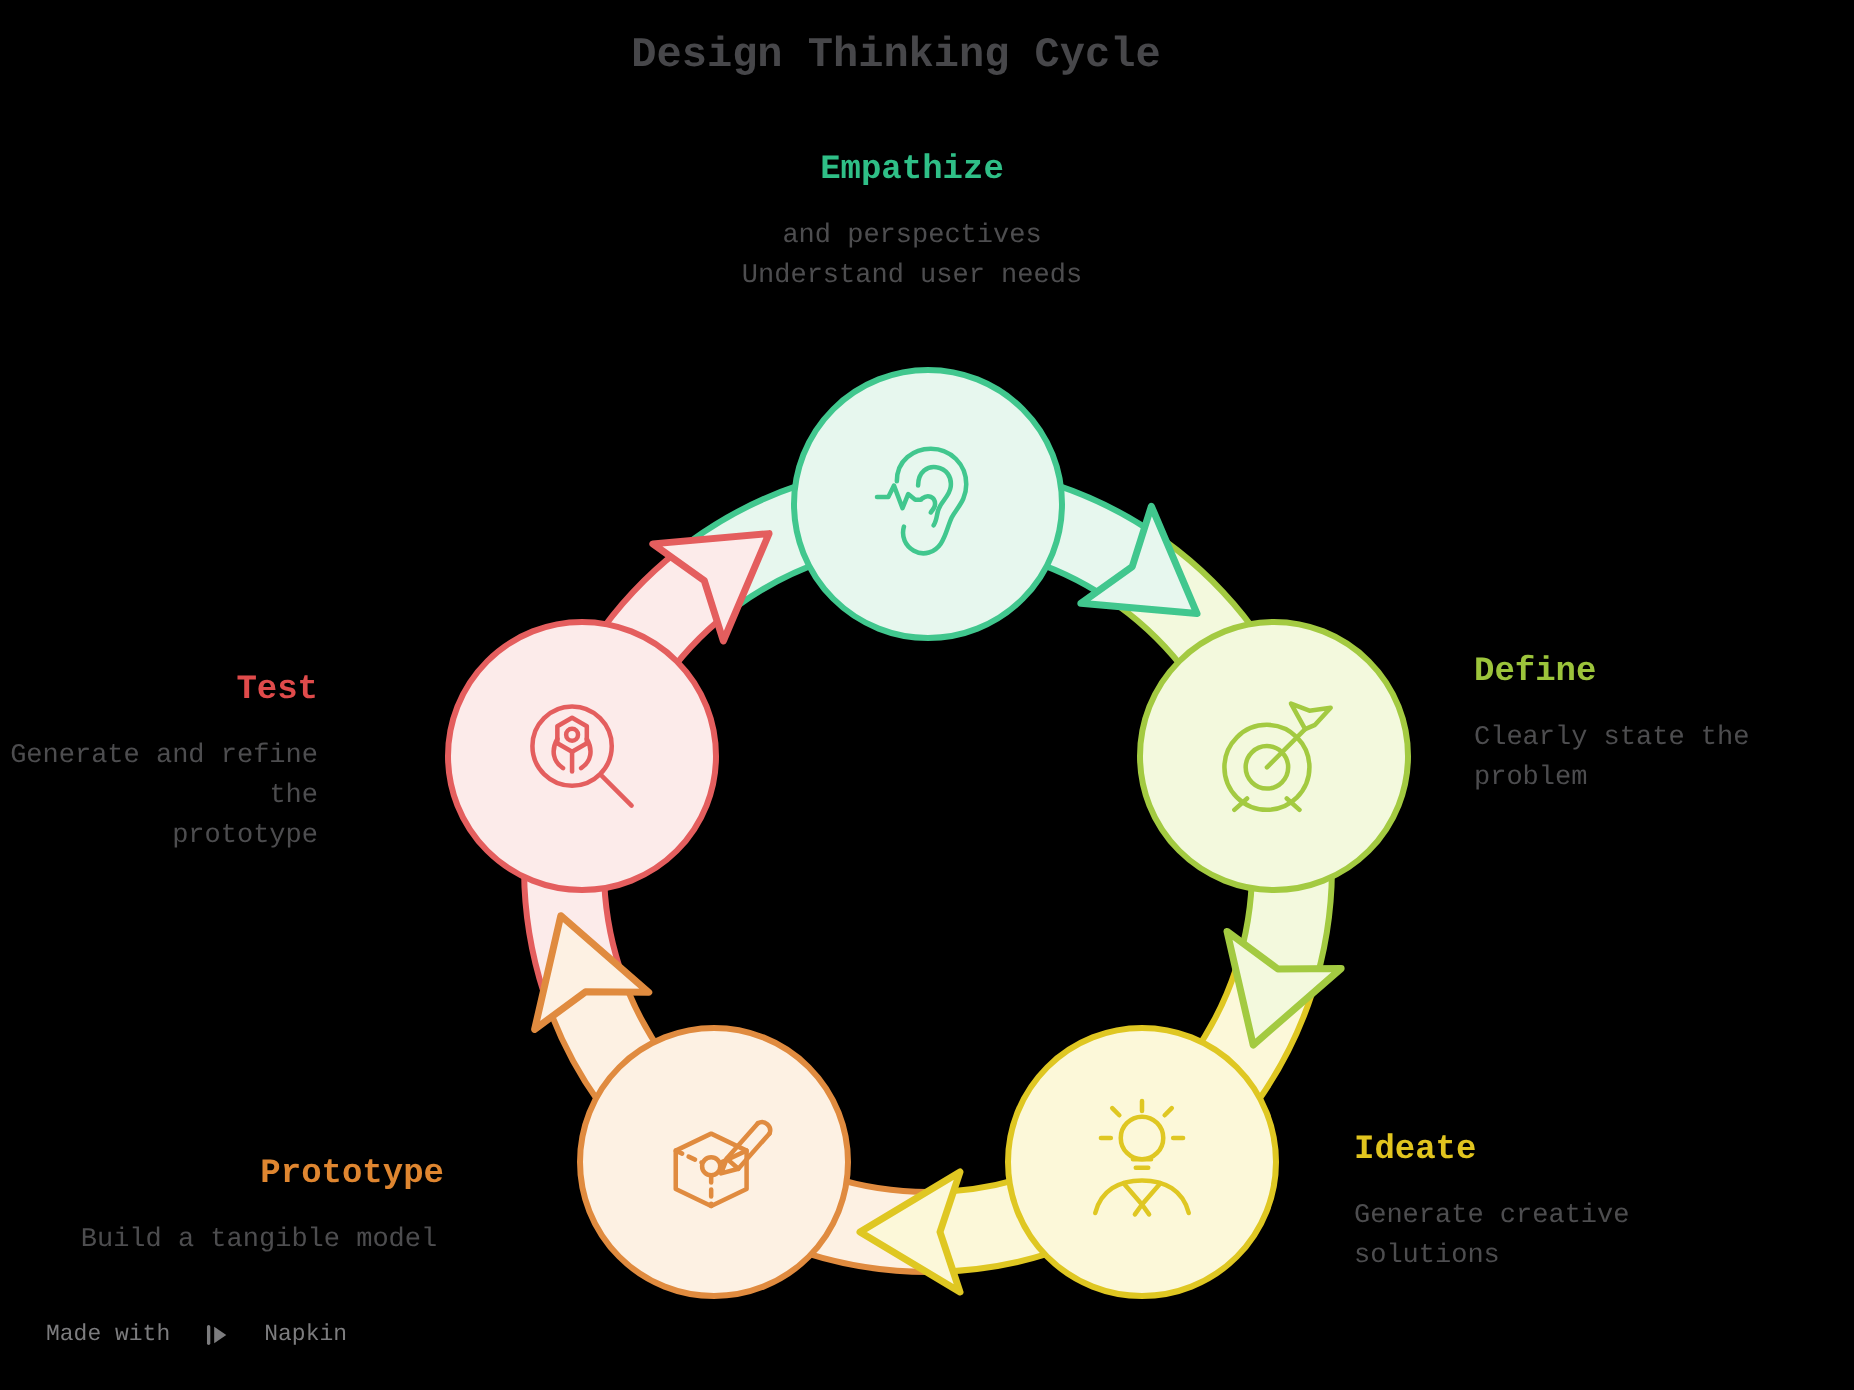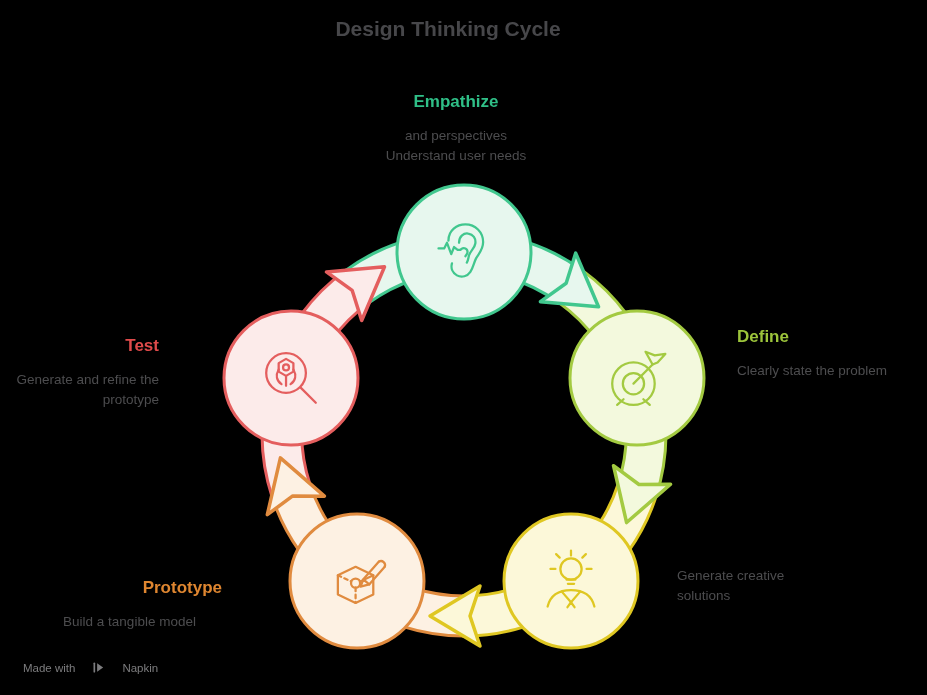--- a/index.html
+++ b/index.html
@@ -1,17 +1,17 @@
 <!DOCTYPE html>
 <html><head>
 <meta charset="utf-8">
 <style>
   html,body{margin:0;padding:0;background:#000;}
   #canvas{position:relative;width:896px;height:695px;overflow:hidden;
-          font-family:Liberation Sans, sans-serif;}
+          font-family:Liberation Mono, monospace;}
   .title{position:absolute;top:17px;left:0;right:0;text-align:center;
          font-size:21px;font-weight:bold;}
   .stage-block{position:absolute;}
   .stage-label{font-size:17px;font-weight:bold;margin-bottom:14px;}
   .stage-desc{font-size:13.5px;line-height:20px;}
   .align-c{text-align:center;}
   .align-r{text-align:right;margin-top:10px;}
   .ring{position:absolute;left:0;top:0;}
   .band{stroke-width:3;}
   .arrowhead{stroke-width:3.5;stroke-linejoin:round;}
@@ -86,36 +86,37 @@
       <circle cx="20.5" cy="20.5" r="14"></circle>
       <path d="M31 31 L41.5 41.5" stroke-width="2.2"></path>
       <path d="M20.5 10.5 L25.7 13.5 V19.5 L20.5 22.5 L15.3 19.5 V13.5 Z"></path>
       <circle cx="20.5" cy="16.5" r="2.1"></circle>
       <path d="M15.3 18 C13 22 13.8 26 17.3 28.3"></path>
       <path d="M25.7 18 C28 22 27.2 26 23.7 28.3"></path>
       <path d="M20.5 22.5 V29.5"></path>
     </g>
   </svg>
 
-  <div class="stage-block align-c" style="left:336px;top:92px;width:240px;">
+  <div class="stage-block align-c" style="left:336px;top:76px;width:240px;">
     <div class="stage-label" style="color: rgb(47, 191, 135);">Empathize</div>
     <div class="stage-desc" style="color: rgb(77, 77, 79);">
       <div>and perspectives</div>
       <div>Understand user needs</div>
     </div>
   </div>
 
   <div class="stage-block" style="left:737px;top:327px;width:185px;">
     <div class="stage-label" style="color: rgb(156, 196, 59);">Define</div>
     <div class="stage-desc" style="color: rgb(77, 77, 79);">
       <div>Clearly state the problem</div>
     </div>
   </div>
 
   <div class="stage-block" style="left:677px;top:566px;width:180px;">
+    <div class="stage-label" style="color: rgb(225, 196, 30);">Ideate</div>
     <div class="stage-desc" style="color: rgb(77, 77, 79);">
       <div>Generate creative</div>
       <div>solutions</div>
     </div>
   </div>
 
   <div class="stage-block align-r" style="right:674px;top:568px;width:185px;">
     <div class="stage-label" style="color: rgb(223, 134, 48);">Prototype</div>
     <div class="stage-desc" style="color: rgb(77, 77, 79); text-align: center;">
       <div>Build a tangible model</div>

